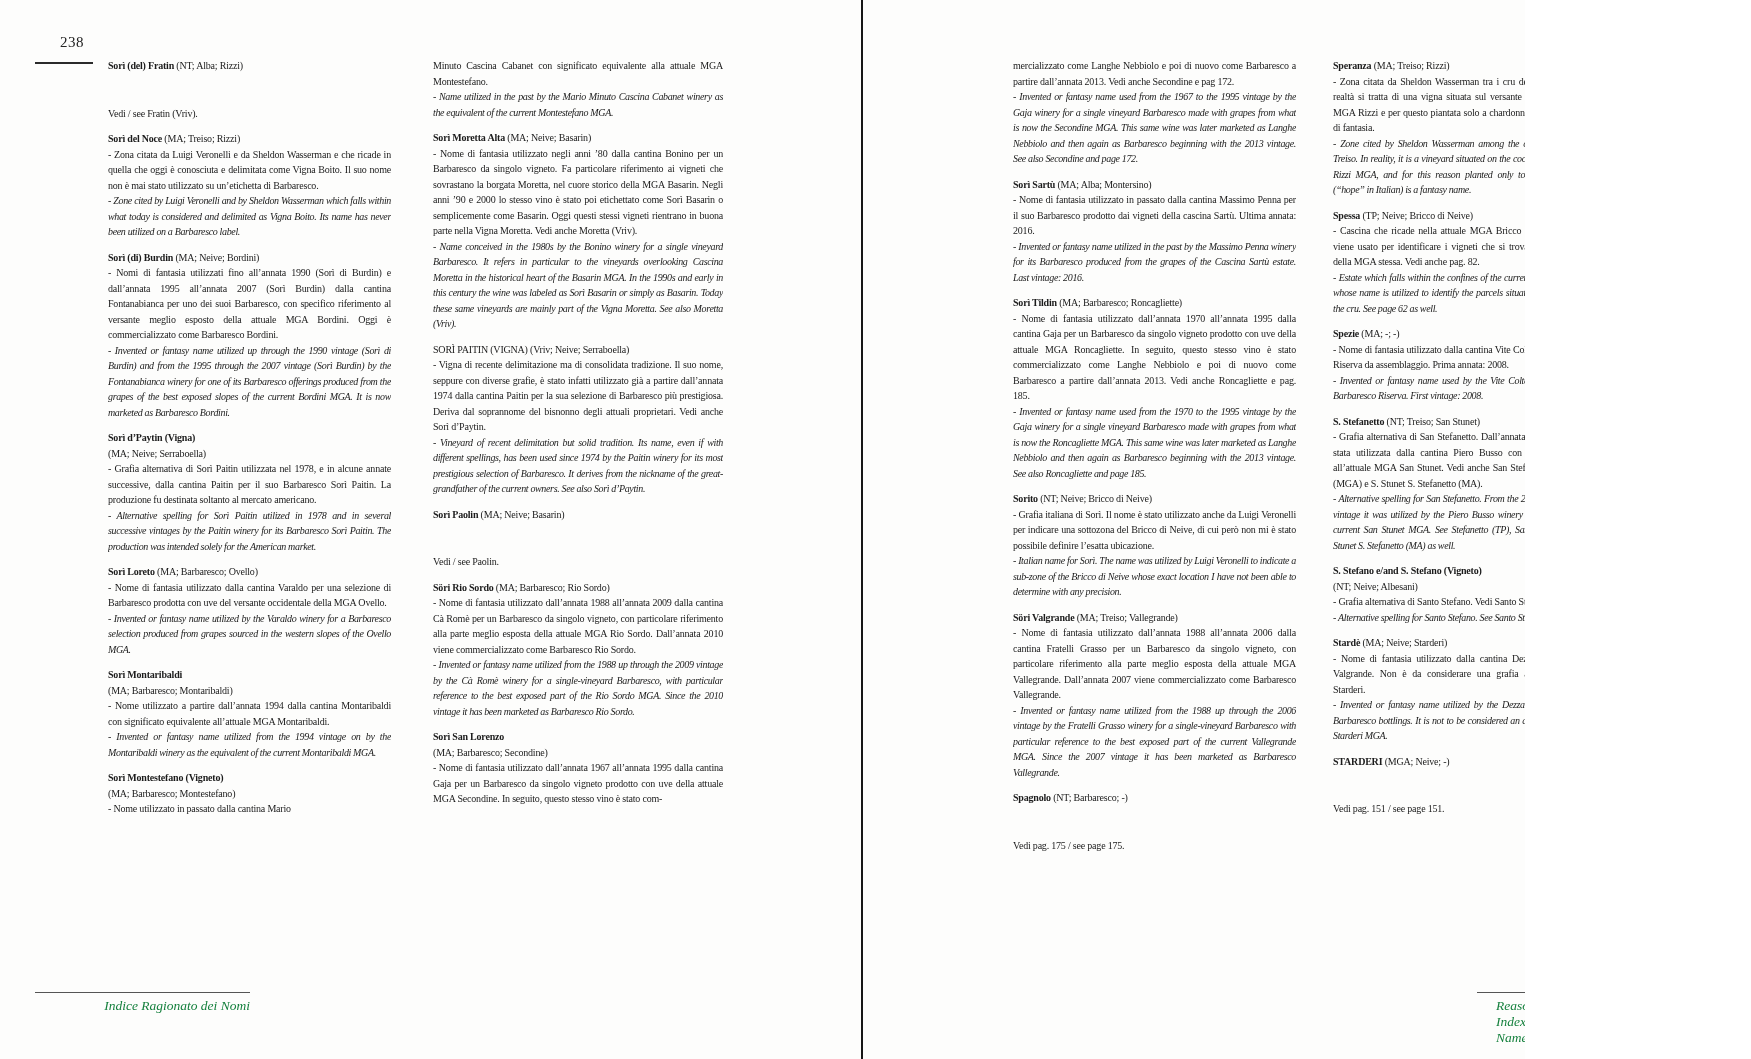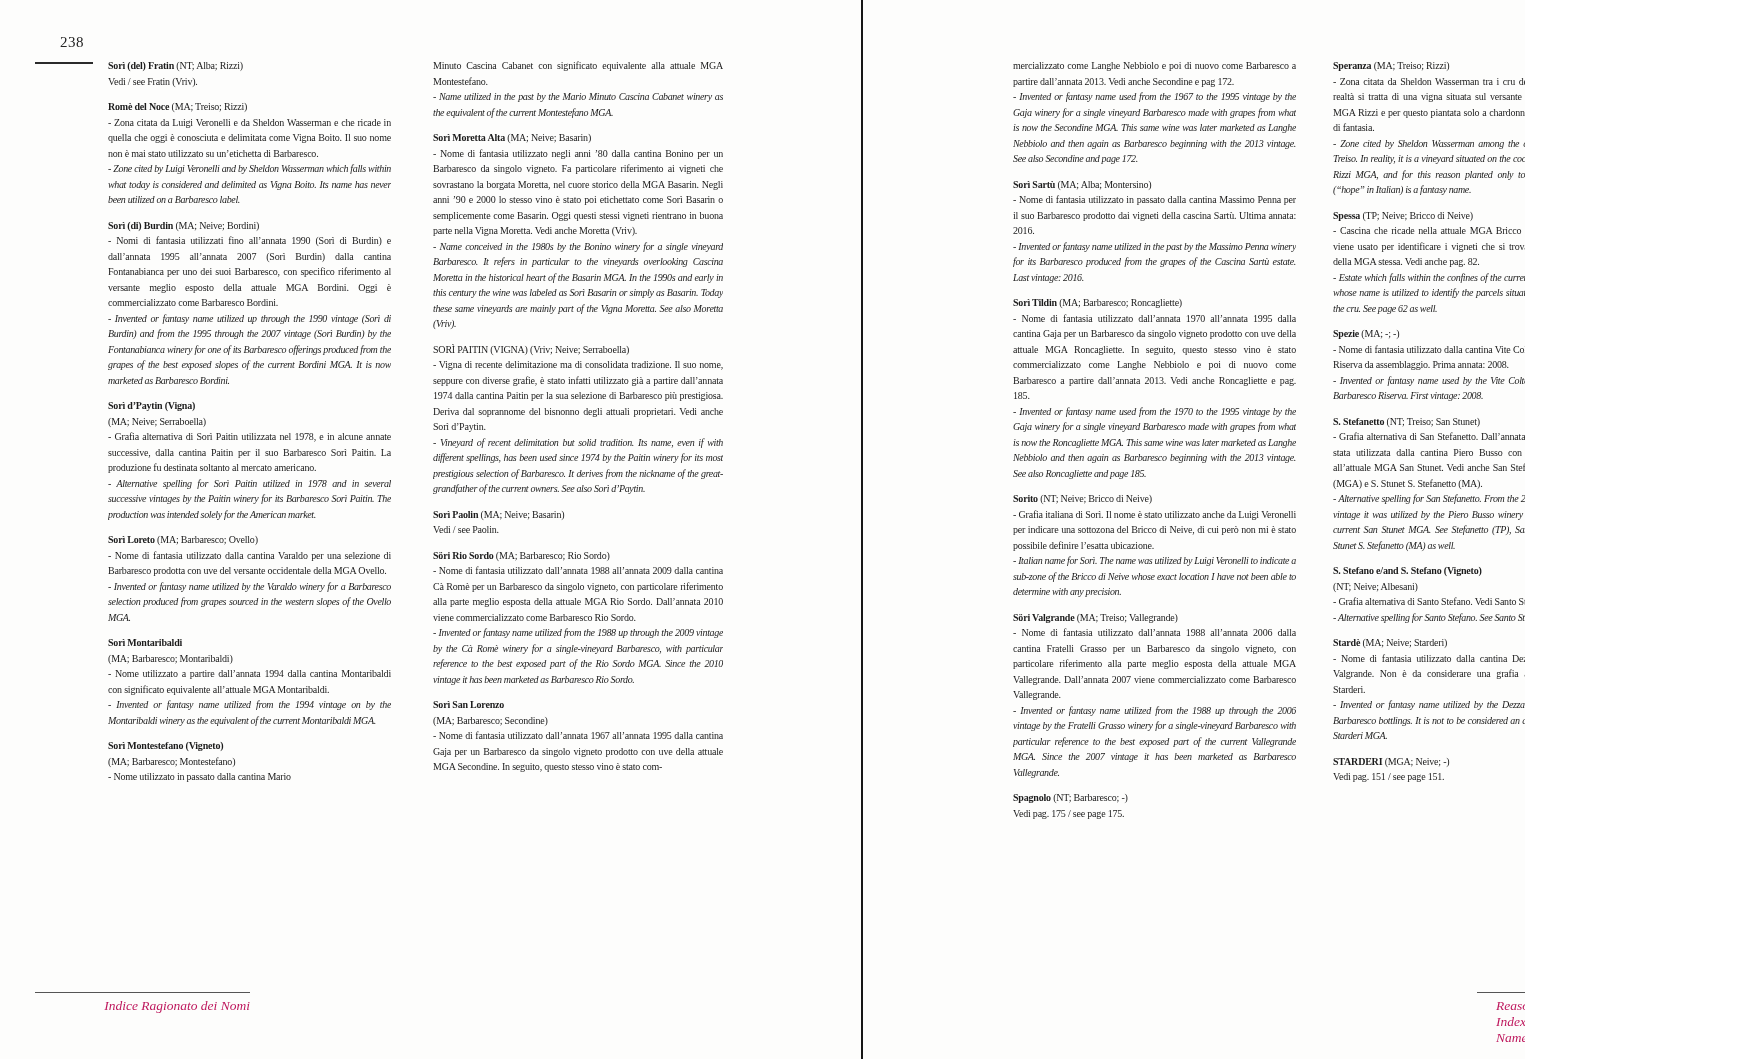--- a/index.html
+++ b/index.html
@@ -14,57 +14,57 @@
   .pagenum { position:absolute; font-size:15px; letter-spacing:0.5px; color:#222; }
   .pagenum.pn-left  { left:60px;  top:34px; }
   .pagenum.pn-right { left:1630px; top:34px; }
 
   .rule { position:absolute; background:#2b2b2b; height:2px; }
   .rule.top-left  { left:35px;   top:62px;  width:58px; }
   .rule.top-right { left:1628px; top:62px;  width:80px; }
   .rule.foot-left  { left:35px;   top:992px; width:215px; height:1px; background:#555; }
   .rule.foot-right { left:1477px; top:992px; width:231px; height:1px; background:#555; }
 
-  .footer { position:absolute; top:998px; font-style:italic; font-size:13.5px; color:#be185d; }
+  .footer { position:absolute; top:998px; font-style:italic; font-size:13.5px; color:#15803d; }
   .footer.ft-left  { left:35px; width:215px; text-align:right; }
   .footer.ft-right { left:1496px; }
 
   .column { position:absolute; top:58px; height:902px; overflow:hidden;
             font-size:10px; line-height:15.5px; letter-spacing:-0.2px; }
   #col-0 { left:108px;  width:283px; }
   #col-1 { left:433px;  width:290px; }
   #col-2 { left:1013px; width:283px; }
   #col-3 { left:1333px; width:284px; }
 
   .entry + .entry { margin-top:10px; }
   .head { white-space:nowrap; }
   .hb { font-weight:700; }
   .hr { font-weight:400; }
   .column p { margin:0; text-align:justify; }
-  .column p.plain { text-align:left; }
+  .column p.plain { text-align:left;margin-top:32px; }
   .column p.en { font-style:italic; letter-spacing:-0.35px; }
 </style>
 </head>
 <body>
 
 <div class="spread">
   <div class="page-divider"></div>
 
   <div class="pagenum pn-left">238</div>
   <div class="rule top-left"></div>
   <div class="pagenum pn-right">239</div>
   <div class="rule top-right"></div>
 
   <div class="column" id="col-0">
       <div class="entry">
         <div class="head"><span class="hb">Sorì (del) Fratin</span><span class="hr"> (NT; Alba; Rizzi)</span></div>
         <p class="plain">Vedi / see Fratin (Vriv).</p>
       </div>
       <div class="entry">
-        <div class="head"><span class="hb">Romè del Noce</span><span class="hr"> (MA; Treiso; Rizzi)</span></div>
+        <div class="head"><span class="hb">Sorì del Noce</span><span class="hr"> (MA; Treiso; Rizzi)</span></div>
         <p class="it">- Zona citata da Luigi Veronelli e da Sheldon Wasserman e che ricade in quella che oggi è conosciuta e delimitata come Vigna Boito. Il suo nome non è mai stato utilizzato su un’etichetta di Barbaresco.</p>
         <p class="en">- Zone cited by Luigi Veronelli and by Sheldon Wasserman which falls within what today is considered and delimited as Vigna Boito. Its name has never been utilized on a Barbaresco label.</p>
       </div>
       <div class="entry">
         <div class="head"><span class="hb">Sorì (di) Burdin</span><span class="hr"> (MA; Neive; Bordini)</span></div>
         <p class="it">- Nomi di fantasia utilizzati fino all’annata 1990 (Sorì di Burdin) e dall’annata 1995 all’annata 2007 (Sorì Burdin) dalla cantina Fontanabianca per uno dei suoi Barbaresco, con specifico riferimento al versante meglio esposto della attuale MGA Bordini. Oggi è commercializzato come Barbaresco Bordini.</p>
         <p class="en">- Invented or fantasy name utilized up through the 1990 vintage (Sorì di Burdin) and from the 1995 through the 2007 vintage (Sorì Burdin) by the Fontanabianca winery for one of its Barbaresco offerings produced from the grapes of the best exposed slopes of the current Bordini MGA. It is now marketed as Barbaresco Bordini.</p>
       </div>
       <div class="entry">
         <div class="head"><span class="hb">Sorì d’Paytin (Vigna)</span></div>

